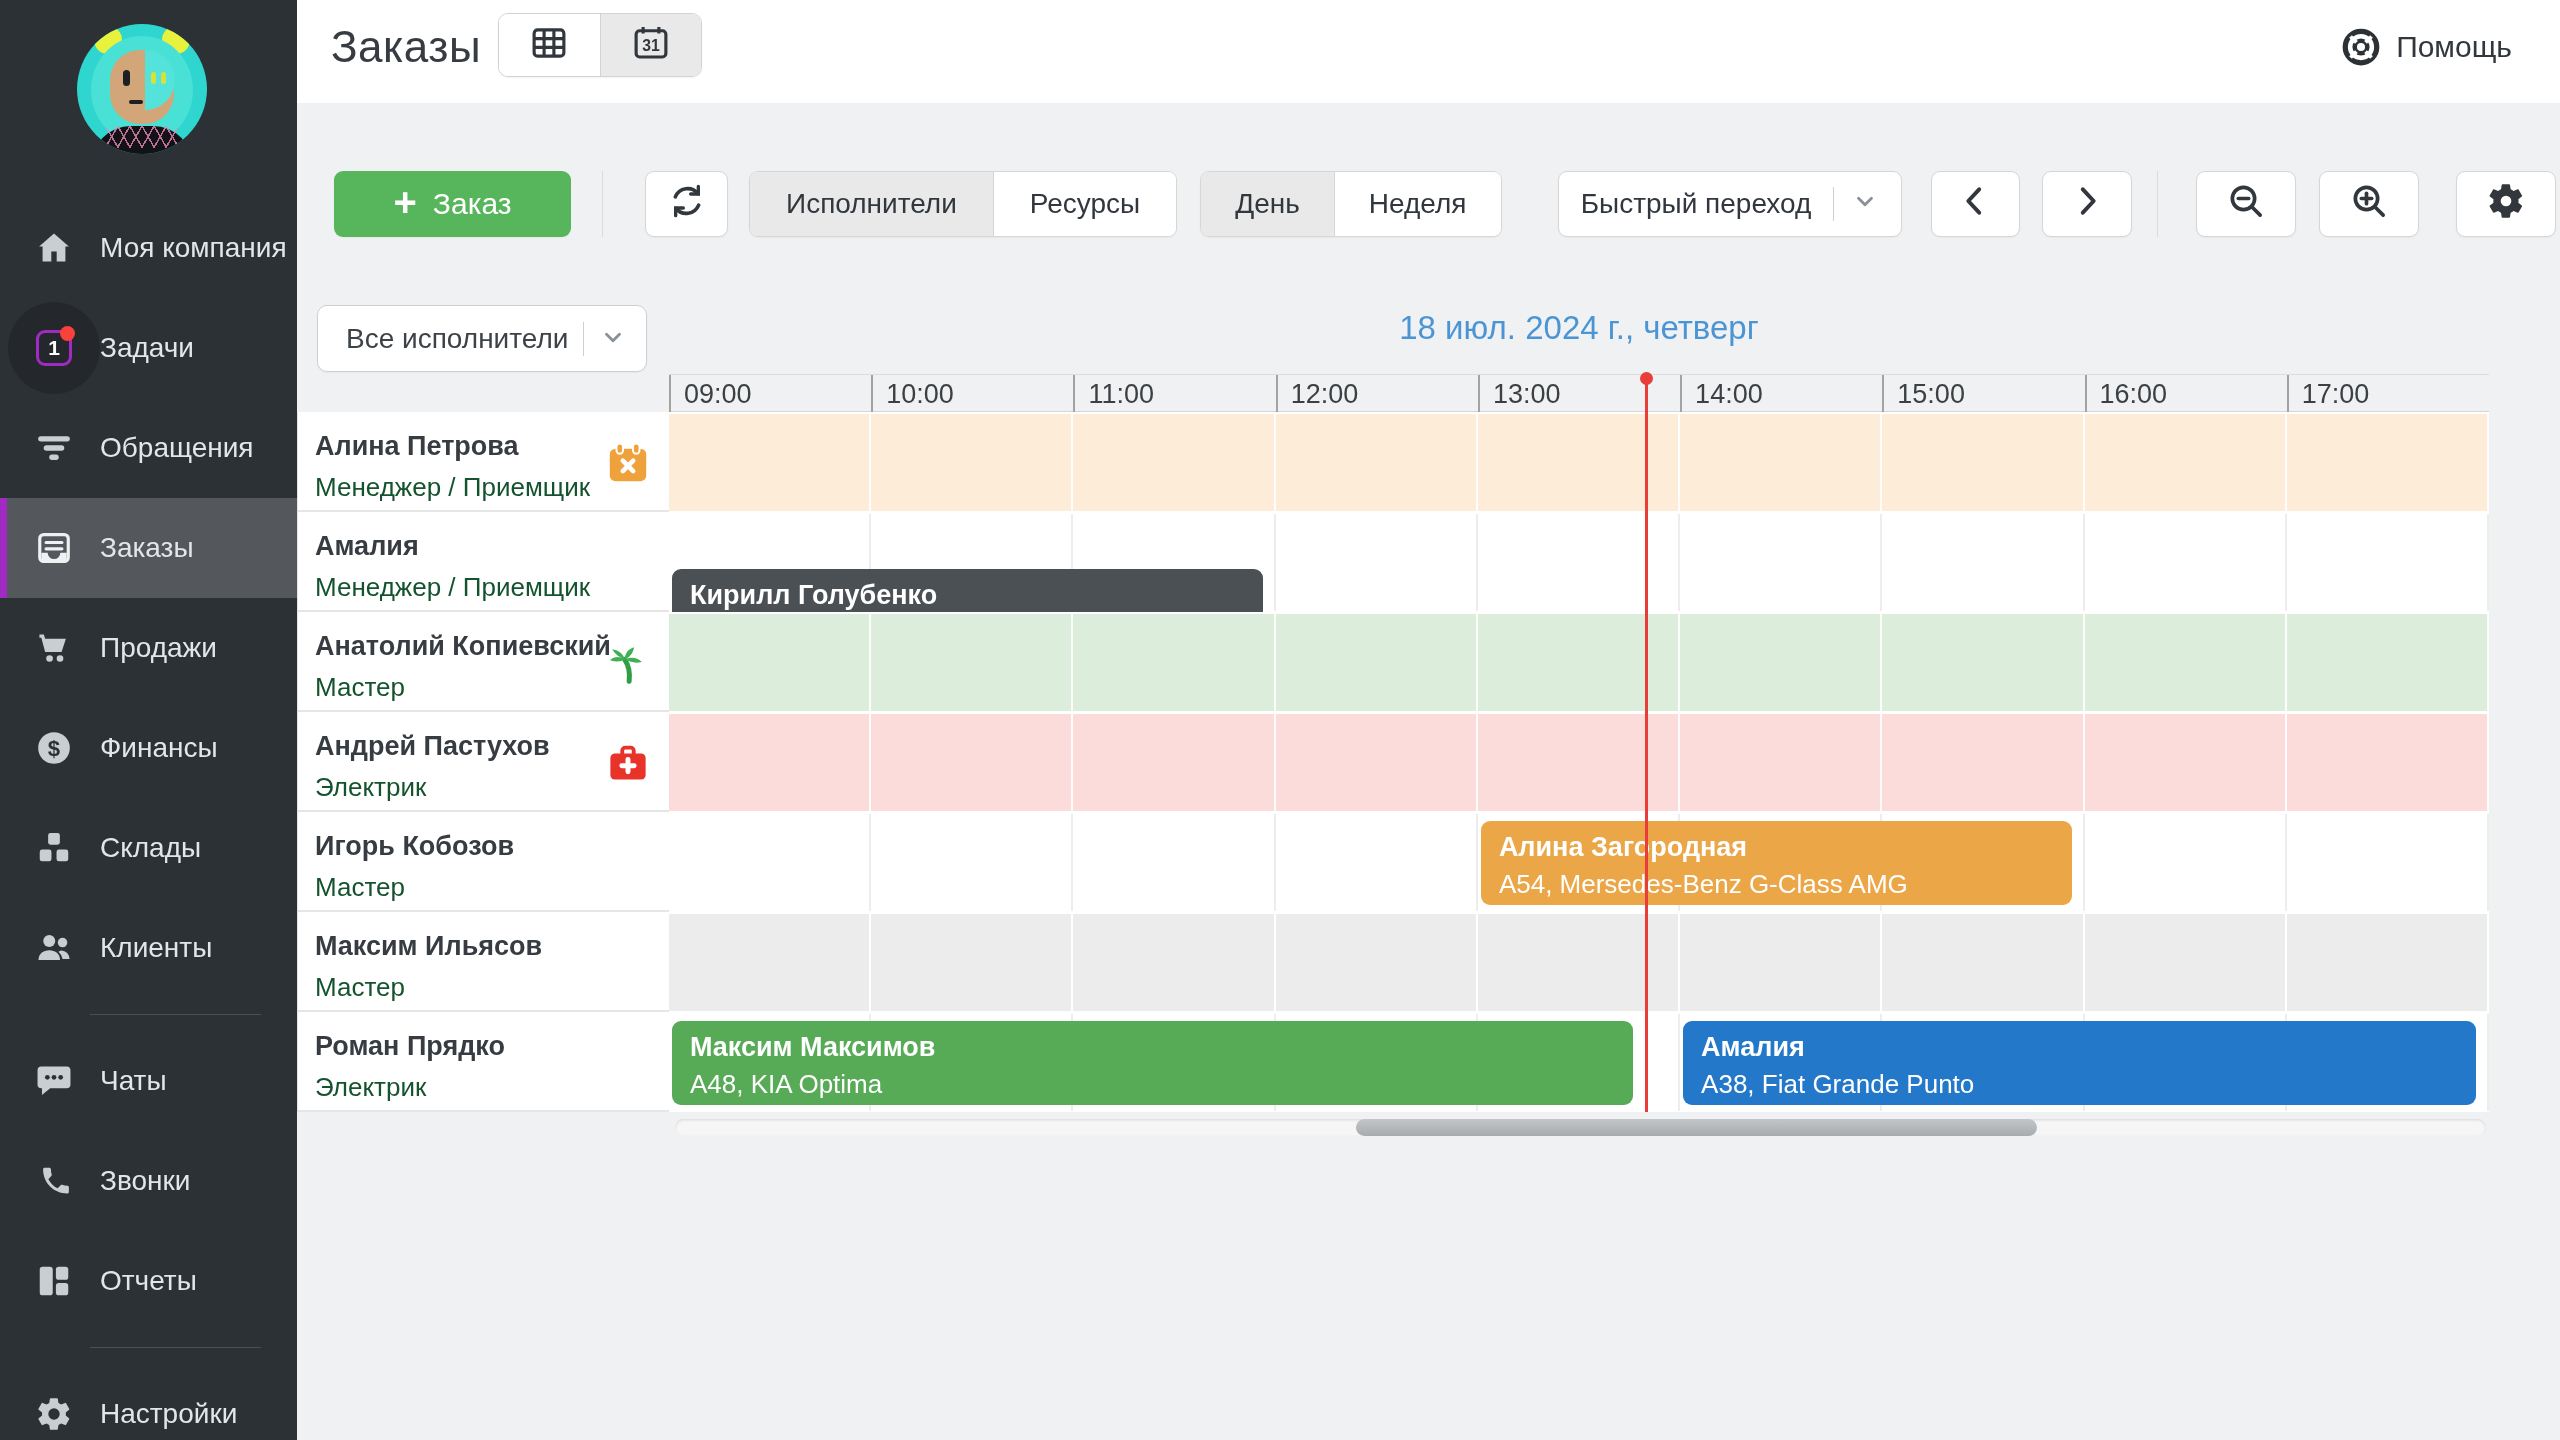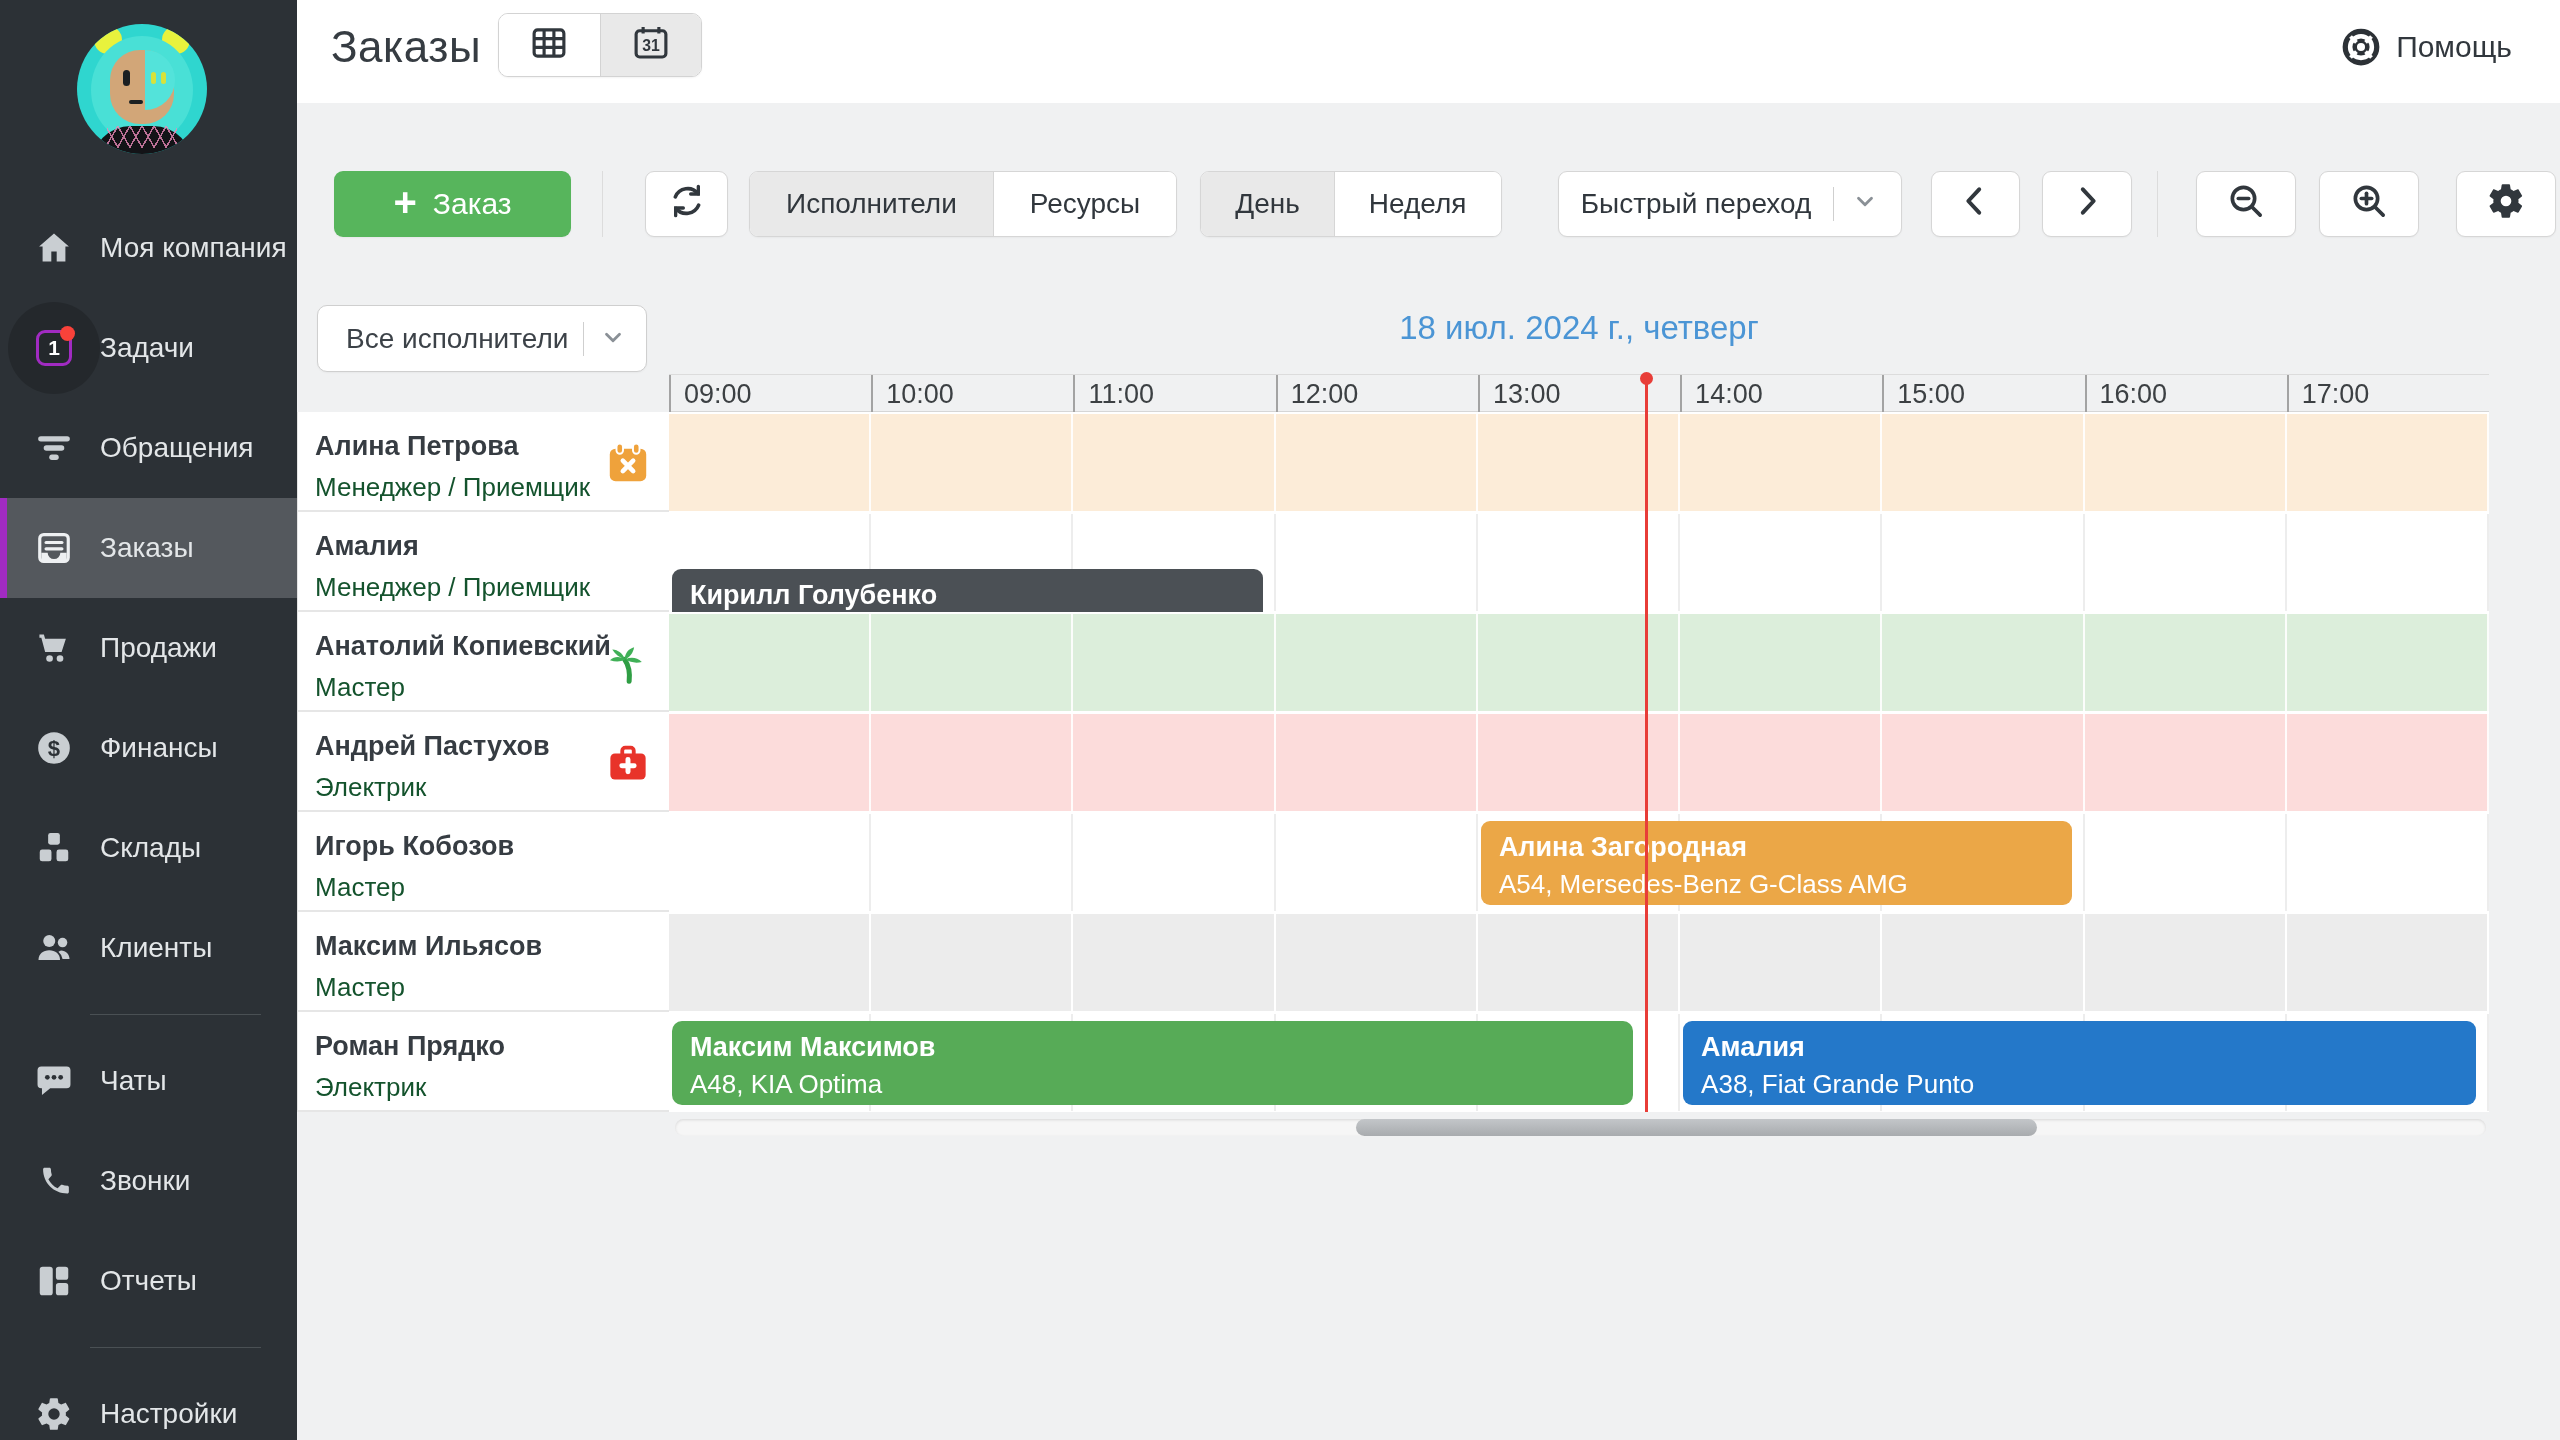--- a/index.html
+++ b/index.html
@@ -473,21 +473,21 @@
               <span class="emp-role">Мастер</span>
             </div>
             <div class="grid-row" style="background: repeating-linear-gradient(90deg, transparent 0px, transparent 200.222px, rgb(255, 255, 255) 200.222px, rgb(255, 255, 255) 202.222px) rgb(236, 236, 236);"></div>
           </div>
           <div class="emp-row">
             <div class="emp-cell">
               <span class="emp-name">Роман Прядко</span>
               <span class="emp-role">Электрик</span>
             </div>
             <div class="grid-row" style="background: repeating-linear-gradient(90deg, transparent 0px, transparent 200.222px, rgb(237, 237, 237) 200.222px, rgb(237, 237, 237) 202.222px) rgb(255, 255, 255);">
-              <div class="event" style="left: 3px; width: 961.407px; background: rgb(87, 171, 87); border-radius: 10px;">
+              <div class="event" style="left: 3px; width: 961.407px; background: rgb(87, 171, 87);">
                 <span class="et">Максим Максимов</span>
                 <span class="es">A48, KIA Optima</span>
               </div>
               <div class="event" style="left: 1014.11px; width: 792.889px; background: rgb(36, 120, 201);">
                 <span class="et">Амалия</span>
                 <span class="es">A38, Fiat Grande Punto</span>
               </div>
             </div>
           </div>
         </div>

